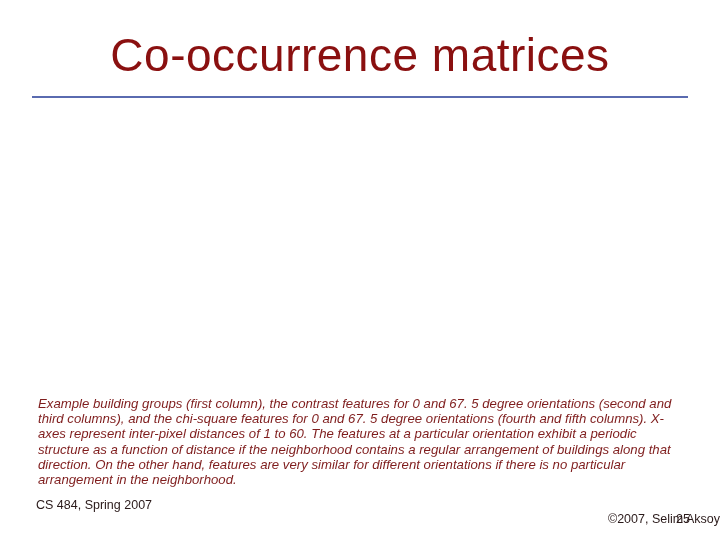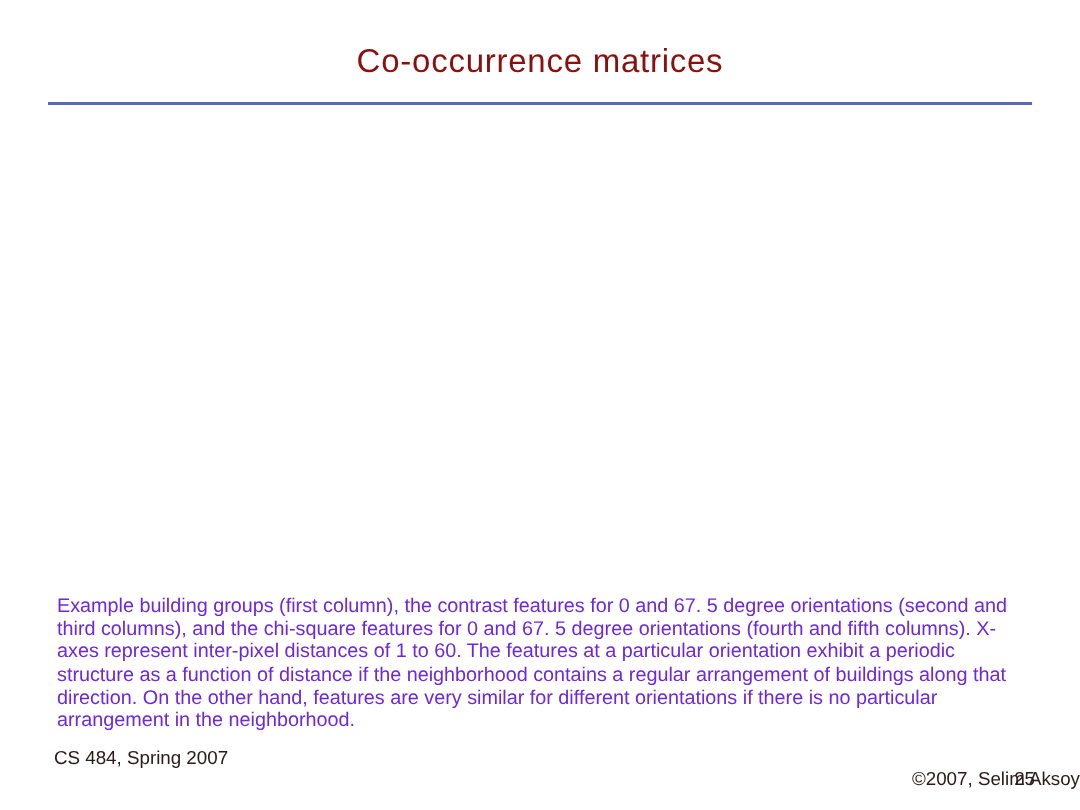--- a/index.html
+++ b/index.html
@@ -1,40 +1,41 @@
 <!DOCTYPE html>
 <html><head>
 <meta charset="utf-8">
 <style>
   * { margin: 0; padding: 0; box-sizing: border-box; }
   html, body { width: 720px; height: 540px; background: #ffffff; font-family: "Trebuchet MS", "Lucida Grande", Verdana, sans-serif; color: #000; overflow: hidden; }
   .slide { position: relative; width: 720px; height: 540px; }
   .title {
     font-family: "Verdana", "Trebuchet MS", sans-serif;
-    font-size: 22px;
+    font-size: 46px;
     color: #8a1010;
     text-align: center;
     padding-top: 28px;
     letter-spacing: 0.5px;
     font-weight: 400;
   }
   .hr {
     margin: 14px 32px 0 32px;
     border: none;
     border-top: 2px solid #5a6bb0;
   }
   .body-text {
     position: absolute;
     left: 38px;
     right: 32px;
     top: 396px;
     font-size: 13.2px;
     line-height: 1.15;
-    color: #6d28d9;
+    color: #7f1d1d;
     font-family: "Trebuchet MS", "Lucida Sans", sans-serif;
+    font-style: italic;
   }
   .footer {
     position: absolute;
     left: 0; right: 0; bottom: 14px;
     font-size: 12.5px;
     color: #2a1a1a;
     font-family: "Trebuchet MS", sans-serif;
   }
   .footer .left  { position: absolute; left: 36px; bottom: 14px; }
   .footer .center{ position: absolute; left: 0; right: 0; bottom: 0; text-align: right; }

